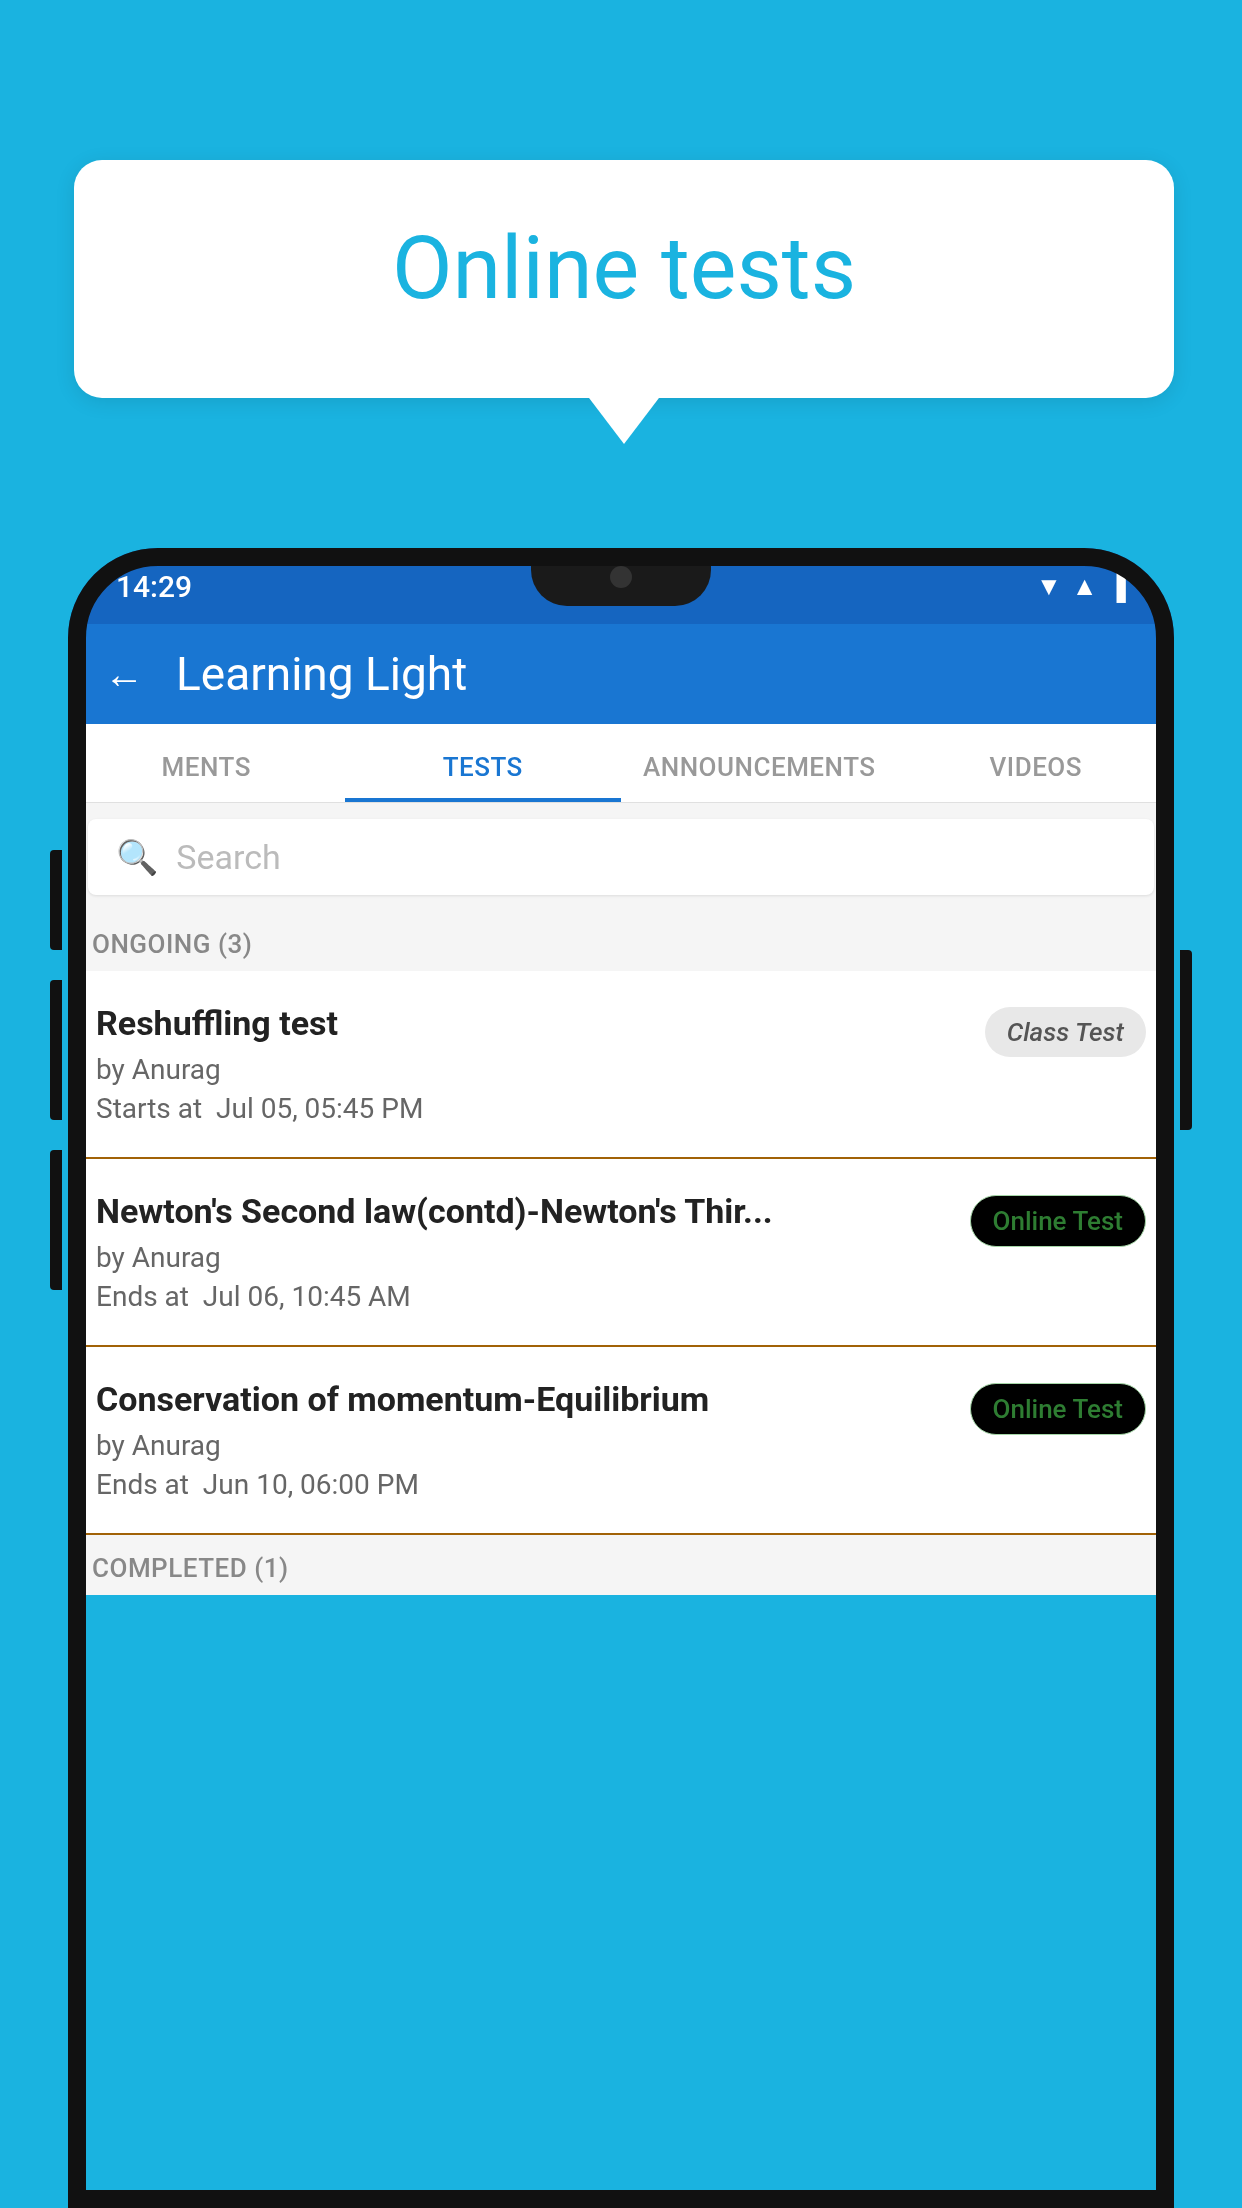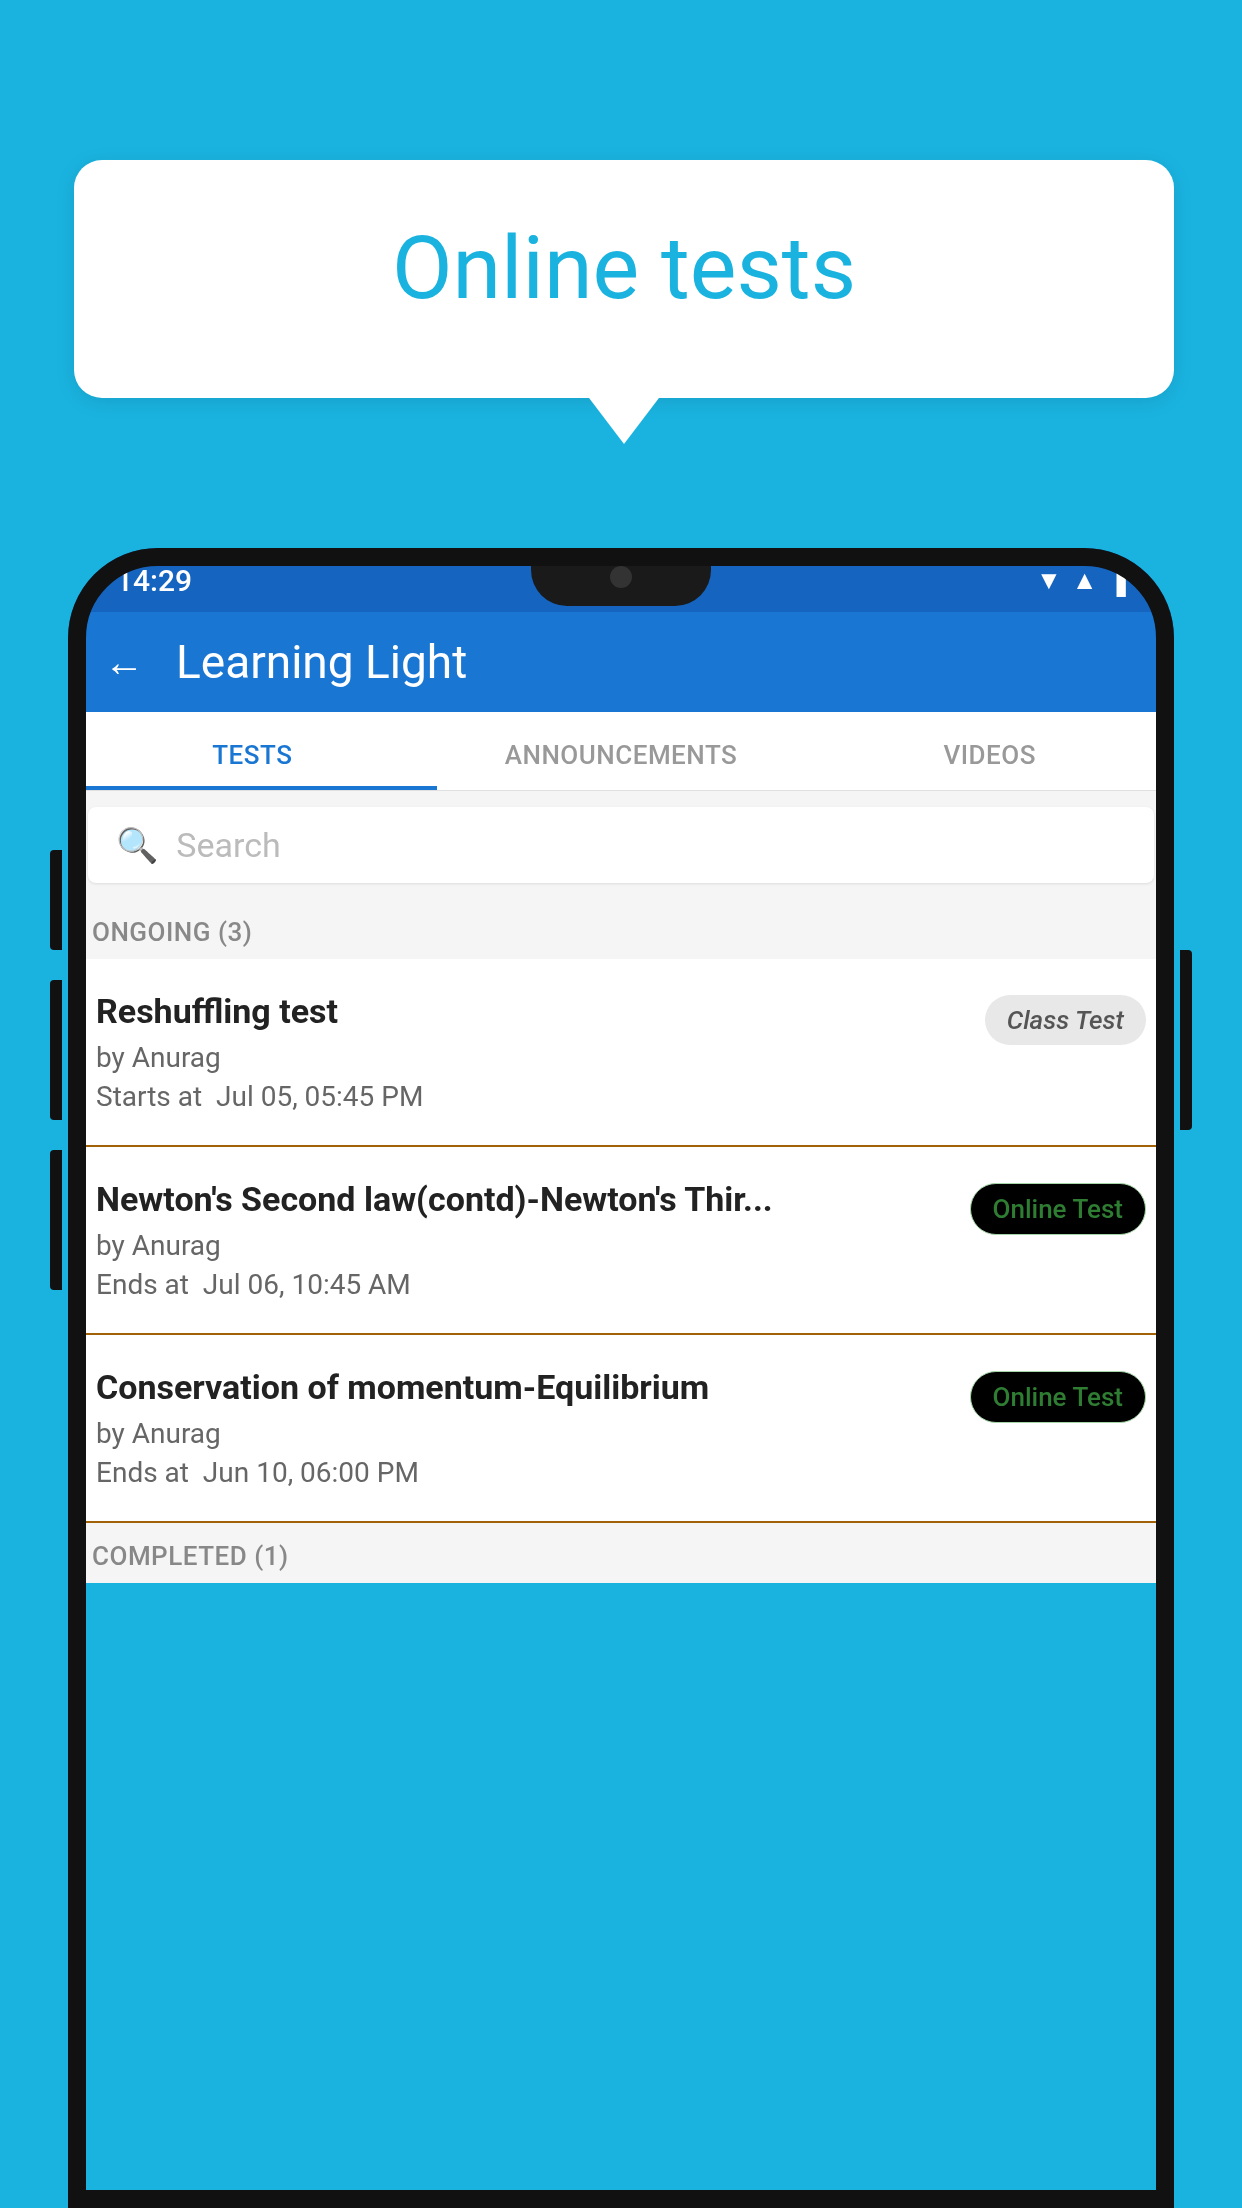--- a/index.html
+++ b/index.html
@@ -48,21 +48,21 @@
 
     .speech-bubble .subtitle {
       font-size: 42px;
       color: #777;
       font-weight: 400;
     }
 
     
     .phone-status-bar {
       background: #1565c0;
-      height: 64px;
+      height: 76px;
       display: flex;
       align-items: center;
       justify-content: space-between;
       padding: 0 48px;
       position: relative;
     }
 
     .phone-notch {
       position: absolute;
       top: 0;
@@ -348,20 +348,23 @@
       <span>▐</span>
     </div>
   </div>
 
   <div class="app-header">
     <span class="back-arrow">←</span>
     <span class="app-title">Learning Light</span>
   </div>
 
   <div class="tab-bar">
+    <div class="tab-item">
+      <span>MENTS</span>
+    </div>
     <div class="tab-item active">
       <span>TESTS</span>
     </div>
     <div class="tab-item">
       <span>ANNOUNCEMENTS</span>
     </div>
     <div class="tab-item">
       <span>VIDEOS</span>
     </div>
   </div>

